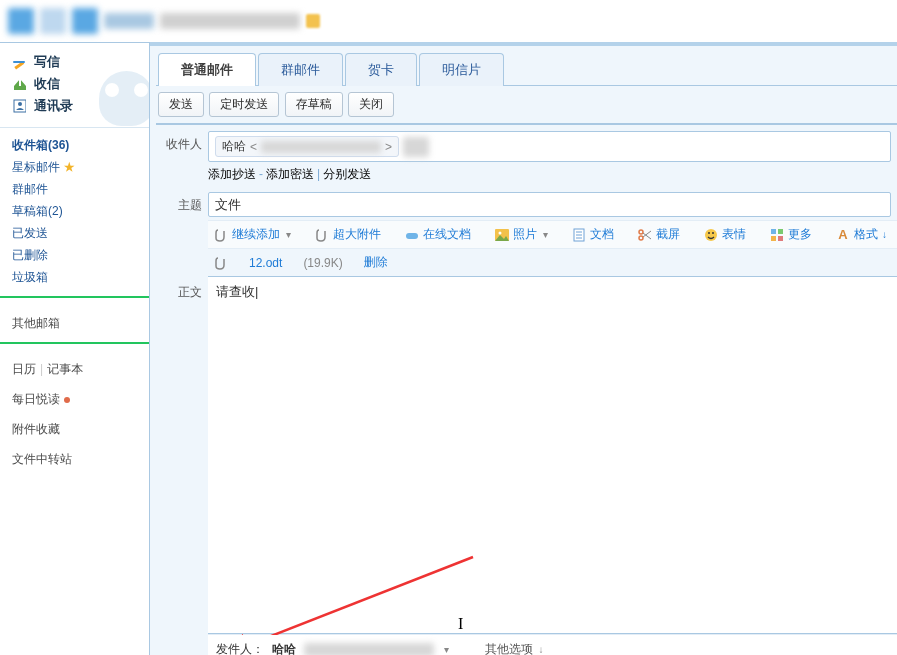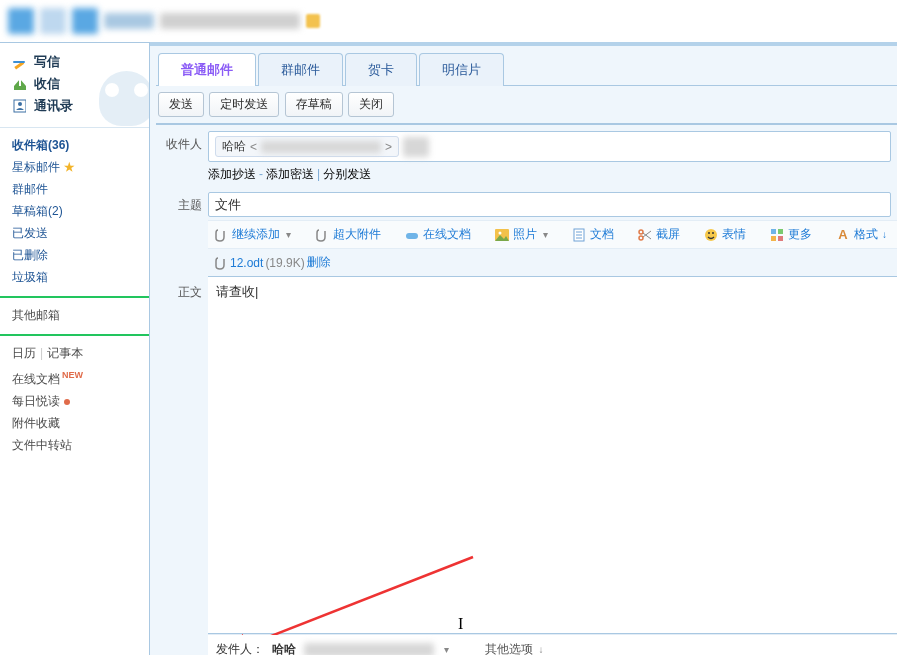--- a/index.html
+++ b/index.html
@@ -24,30 +24,30 @@
   .bg-mascot::before{content:""; position:absolute; left:6px; top:12px; width:14px; height:14px; background:#fff; border-radius:50%;}
   .bg-mascot::after{content:""; position:absolute; right:6px; top:12px; width:14px; height:14px; background:#fff; border-radius:50%;}
   
   .side-section { padding: 6px 12px 8px 12px; border-bottom:2px solid #22c55e;}
   .side-section:last-child{border-bottom:none;}
   .side-link { display:block; line-height: 22px; color:#1e5494; cursor:pointer; }
   .side-link b { font-weight:bold; }
   .star { color:#f3b42a; }
   .new-badge { color:#e06b4a; font-size:9px; font-weight:bold; vertical-align: super; margin-left:2px;}
   .dot-red { display:inline-block; width:6px; height:6px; background:#e06b4a; border-radius:50%; margin-left:4px; vertical-align:middle;}
-  .side-gray { color:#4a4a4a; }
+  .side-gray { color:#4a4a4a;margin-top:8px; }
   .sep { color:#ccc; margin:0 4px; }
   
   
   .content { flex:1; background:#eff6fc; border-top:4px solid #b4d2ea; padding-left:6px; min-width:0;}
   
   
   .tabs { display:flex; align-items:flex-end; padding:6px 0 0 2px; }
   .tab { padding: 7px 22px; font-size:13px; color:#2a5a9a; border:1px solid #a9c8e2; border-bottom:none; background:#eaf2fa; border-radius:4px 4px 0 0; margin-right:2px; cursor:pointer; position:relative; top:1px;}
-  .tab.active { background:#fff; font-weight:bold; color:#8b5cf6; z-index:1;}
+  .tab.active { background:#fff; font-weight:bold; color:#404040; z-index:1;}
   .toolbar-panel { background:#eff6fc; border:1px solid #a9c8e2; border-left:none; border-right:none; padding:6px 2px; }
   
   .btn { display:inline-block; padding:3px 10px; border:1px solid #b5c5d4; background:linear-gradient(#fff,#f1f4f7); border-radius:3px; color:#2d2d2d; cursor:pointer; font-size:12px; margin-right:2px; vertical-align:middle;}
   
   
   .form-area { border:1px solid #a9c8e2; border-left:none; border-right:none; border-bottom:none; }
   
   .form-row { display:flex; align-items:flex-start; padding:6px 0 3px 0; }
   .form-label { width:52px; min-width:52px; text-align:right; color:#555; padding-top:5px; padding-right:6px;}
   .form-field { flex:1; padding-right:6px;}
@@ -61,21 +61,21 @@
   .sub-links { margin-top:4px; font-size:12px;}
   
   .text-input { width:100%; border:1px solid #a9c8e2; padding:4px 6px; font-size:13px; color:#333; outline:none; border-radius:2px;}
   
   
   .rich-toolbar { background:#f8fbfd; padding:5px 6px; display:flex; align-items:center; gap:24px; flex-wrap:wrap; border-top:1px solid #e3edf6;}
   .tool-item { display:inline-flex; align-items:center; gap:4px; color:#1e7bd6; cursor:pointer; font-size:12px;}
   .tool-ico { display:inline-flex; width:14px; height:14px; align-items:center; justify-content:center;}
   .dropdown-caret { color:#888; font-size:10px; margin-left:2px;}
   
-  .attach-row { background:#eff6fc; padding:5px 20px 5px 6px; display:flex; align-items:center; gap:2px; color:#555; border-top:1px solid #e3edf6;}
+  .attach-row { background:#eff6fc; padding:5px 20px 5px 6px; display:flex; align-items:center; gap:21px; color:#555; border-top:1px solid #e3edf6;}
   .attach-name { color:#1e7bd6; cursor:pointer;}
   .attach-size { color:#888;}
   .attach-del { color:#1e7bd6; cursor:pointer; }
   
   .editor-wrap { display:flex; }
   .editor { flex:1; background:#fff; border:1px solid #a9c8e2; border-left:none; border-right:none; min-height:358px; padding:6px 8px; font-size:13px; color:#333; position:relative;}
   .cursor-line::after { content:"|"; color:#333; animation: blink 1s step-start infinite;}
   @keyframes blink { 50% { opacity:0; } }
   
   .arrow-canvas { position:absolute; left:0; top:0; pointer-events:none; }
@@ -147,21 +147,20 @@
     </div>
 
     <div class="side-section">
       <span class="side-link side-gray">其他邮箱</span>
     </div>
 
     <div class="side-section">
       <span class="side-link side-gray">
         <span>日历</span><span class="sep">|</span><span>记事本</span>
       </span>
-      <span class="side-link side-gray"><span>在线文档</span><span class="new-badge">NEW</span></span>
       <span class="side-link side-gray"><span>每日悦读</span><span class="dot-red"></span></span>
       <span class="side-link side-gray">附件收藏</span>
       <span class="side-link side-gray">文件中转站</span>
     </div>
   </div>
 
   <div class="content">
     <div class="tabs">
       <div class="tab active">普通邮件</div>
       <div class="tab">群邮件</div>

